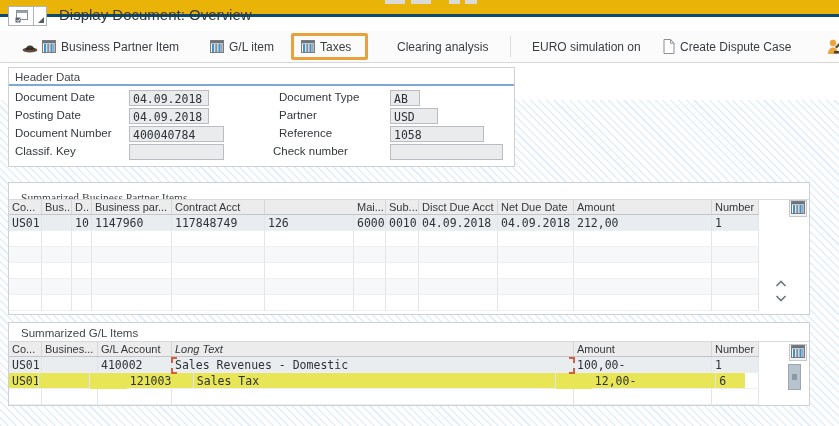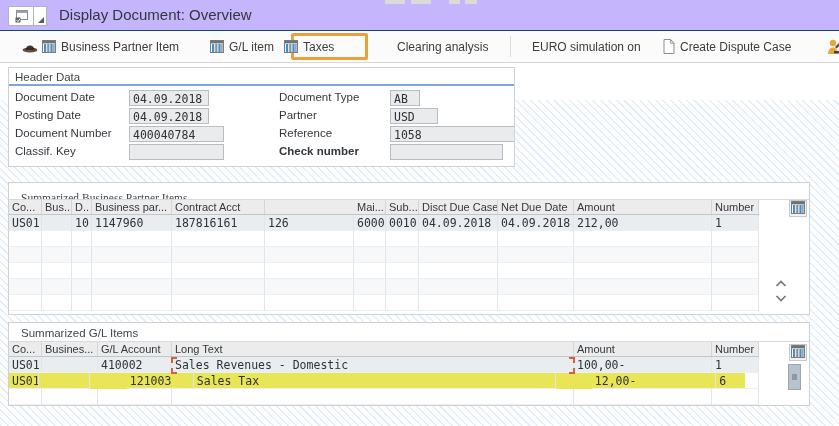--- a/index.html
+++ b/index.html
@@ -1,20 +1,20 @@
 <!DOCTYPE html>
 <html><head>
 <meta charset="utf-8">
 <style>
   html,body{margin:0;padding:0;}
   body{width:839px;height:426px;overflow:hidden;position:relative;background:#fff;
        font-family:"Liberation Sans",sans-serif;-webkit-font-smoothing:antialiased;}
   
-  .titlebar{position:absolute;left:0;top:0;width:839px;height:31px;background:#c4b5fd;
-            border-bottom:1px solid #0c4a6e;box-sizing:border-box;}
+  .titlebar{position:absolute;left:0;top:0;width:839px;height:17px;background:#eab308;
+            border-bottom:3px solid #0c4a6e;box-sizing:border-box;}
   .cutblock{position:absolute;top:0;height:4px;background:#dadada;}
   .cmdbtn{position:absolute;left:8px;top:6px;height:20px;display:flex;}
   .cmdseg{border:1px solid #aeb4ba;background:#fff;box-sizing:border-box;height:20px;
           display:flex;align-items:center;justify-content:center;}
   .cmdseg.a{width:25px;border-right:none;}
   .cmdseg.b{width:14px;position:relative;}
   .tri{position:absolute;right:2px;bottom:2px;width:0;height:0;
        border-left:6px solid transparent;border-bottom:6px solid #565d64;}
   .title-text{position:absolute;left:59px;top:6px;font-size:15px;color:#32373c;white-space:nowrap;}
   
@@ -123,21 +123,21 @@
           <rect x="1" y="1" width="12" height="2.4" fill="#6d7378"></rect>
           <rect x="2" y="4" width="2.2" height="8" fill="#3f8fca"></rect>
           <rect x="5.2" y="4" width="2.2" height="8" fill="#8a9096"></rect>
           <rect x="8.4" y="4" width="2.2" height="8" fill="#3f8fca"></rect>
           <rect x="11.2" y="4" width="1.4" height="8" fill="#8a9096"></rect>
         </svg>
       </span>
       <span>G/L item</span>
     </div>
     <div class="hlbox" style="left: 291px; top: 2px; width: 77px; height: 27px; border: 3px solid rgb(233, 162, 59);"></div>
-    <div class="tb-btn" style="left: 284px; align-items: center;">
+    <div class="tb-btn" style="left: 301px; align-items: center;">
       <span class="ic">
         <svg width="14" height="13" viewBox="0 0 14 13">
           <rect x="0.5" y="0.5" width="13" height="12" fill="#fff" stroke="#767c82"></rect>
           <rect x="1" y="1" width="12" height="2.4" fill="#6d7378"></rect>
           <rect x="2" y="4" width="2.2" height="8" fill="#3f8fca"></rect>
           <rect x="5.2" y="4" width="2.2" height="8" fill="#8a9096"></rect>
           <rect x="8.4" y="4" width="2.2" height="8" fill="#3f8fca"></rect>
           <rect x="11.2" y="4" width="1.4" height="8" fill="#8a9096"></rect>
         </svg>
       </span>
@@ -182,50 +182,50 @@
       <div class="fld-box" style="left: 120px; top: 40px; width: 80px;"><span>04.09.2018</span></div>
       <div class="fld-label" style="left: 6px; top: 59px;">Document Number</div>
       <div class="fld-box" style="left: 120px; top: 58px; width: 95px;"><span>400040784</span></div>
       <div class="fld-label" style="left: 6px; top: 77px;">Classif. Key</div>
       <div class="fld-box" style="left: 120px; top: 76px; width: 95px;"></div>
       <div class="fld-label" style="left: 270px; top: 23px;">Document Type</div>
       <div class="fld-box" style="left: 381px; top: 22px; width: 30px;"><span>AB</span></div>
       <div class="fld-label" style="left: 270px; top: 41px;">Partner</div>
       <div class="fld-box" style="left: 381px; top: 40px; width: 48px;"><span>USD</span></div>
       <div class="fld-label" style="left: 270px; top: 59px;">Reference</div>
-      <div class="fld-box" style="left: 381px; top: 58px; width: 125px;"><span class="u">1058</span></div>
-      <div class="fld-label" style="left: 270px; top: 77px; font-weight: bold;">Check number</div>
+      <div class="fld-box" style="left: 381px; top: 58px; width: 94px;"><span class="u">1058</span></div>
+      <div class="fld-label" style="left: 264px; top: 77px;">Check number</div>
       <div class="fld-box" style="left: 381px; top: 76px; width: 113px;"></div>
     </div>
 </div>
 
 <div class="panel" id="bp-panel">
   <div class="panel-title" style="left:12px;top:9px;font-family:Liberation Serif, serif;">Summarized Business Partner Items</div>
   <div class="rule gray" style="top:16px;"></div>
   <div class="grid" id="bp-grid" style="top: 17px; position: absolute;">
       <div class="g-hrow">
         <div class="g-hcell" style="width: 33px;">Co...</div>
         <div class="g-hcell" style="width: 30px;">Bus...</div>
         <div class="g-hcell" style="width: 20px;">D..</div>
         <div class="g-hcell" style="width: 80px;">Business par...</div>
         <div class="g-hcell" style="width: 93px;">Contract Acct</div>
         <div class="g-hcell" style="width: 89px; margin-top: 28px;">Contract</div>
         <div class="g-hcell" style="width: 32px;">Mai...</div>
         <div class="g-hcell" style="width: 33px;">Sub...</div>
-        <div class="g-hcell" style="width: 79px;">Disct Due Case</div>
+        <div class="g-hcell" style="width: 79px;">Disct Due Acct</div>
         <div class="g-hcell" style="width: 76px;">Net Due Date</div>
         <div class="g-hcell" style="width: 138px;">Amount</div>
         <div class="g-hcell" style="width: 47px;">Number</div>
       </div>
       <div class="g-row">
         <div class="g-cell" style="width: 33px; background: rgb(233, 237, 240);">US01</div>
         <div class="g-cell" style="width: 30px; background: rgb(233, 237, 240);"></div>
         <div class="g-cell" style="width: 20px; background: rgb(233, 237, 240);">10</div>
         <div class="g-cell" style="width: 80px; background: rgb(233, 237, 240);">1147960</div>
-        <div class="g-cell" style="width: 93px; background: rgb(233, 237, 240);">187816161</div>
+        <div class="g-cell" style="width: 93px; background: rgb(233, 237, 240);">117848749</div>
         <div class="g-cell" style="width: 89px; background: rgb(233, 237, 240);">126</div>
         <div class="g-cell" style="width: 32px; background: rgb(233, 237, 240);">6000</div>
         <div class="g-cell" style="width: 33px; background: rgb(233, 237, 240);">0010</div>
         <div class="g-cell" style="width: 79px; background: rgb(233, 237, 240);">04.09.2018</div>
         <div class="g-cell" style="width: 76px; background: rgb(233, 237, 240);">04.09.2018</div>
         <div class="g-cell" style="width: 138px; background: rgb(233, 237, 240);">212,00</div>
         <div class="g-cell" style="width: 47px; background: rgb(233, 237, 240);">1</div>
       </div>
       <div class="g-row">
         <div class="g-cell" style="width: 33px; background: rgb(255, 255, 255);"></div>
@@ -321,21 +321,21 @@
 </div>
 
 <div class="panel" id="gl-panel">
   <div class="panel-title" style="left:12px;top:4px;">Summarized G/L Items</div>
   <div class="rule gray" style="top:18px;"></div>
   <div class="grid" id="gl-grid" style="top: 19px; position: absolute; z-index: 0;">
       <div class="g-hrow">
         <div class="g-hcell" style="width: 33px;">Co...</div>
         <div class="g-hcell" style="width: 56px;">Busines...</div>
         <div class="g-hcell" style="width: 74px;">G/L Account</div>
-        <div class="g-hcell" style="width: 402px;">Long Text</div>
+        <div class="g-hcell" style="width: 402px; font-style: italic;">Long Text</div>
         <div class="g-hcell" style="width: 138px;">Amount</div>
         <div class="g-hcell" style="width: 47px;">Number</div>
       </div>
       <div class="g-row">
         <div class="g-cell" style="width: 33px; background: rgb(233, 237, 240);">US01</div>
         <div class="g-cell" style="width: 56px; background: rgb(233, 237, 240);"></div>
         <div class="g-cell" style="width: 74px; background: rgb(233, 237, 240);">410002</div>
         <div class="g-cell" style="width: 402px; background: rgb(233, 237, 240);">Sales Revenues - Domestic</div>
         <div class="g-cell" style="width: 138px; background: rgb(233, 237, 240);">100,00-</div>
         <div class="g-cell" style="width: 47px; background: rgb(233, 237, 240);">1</div>

